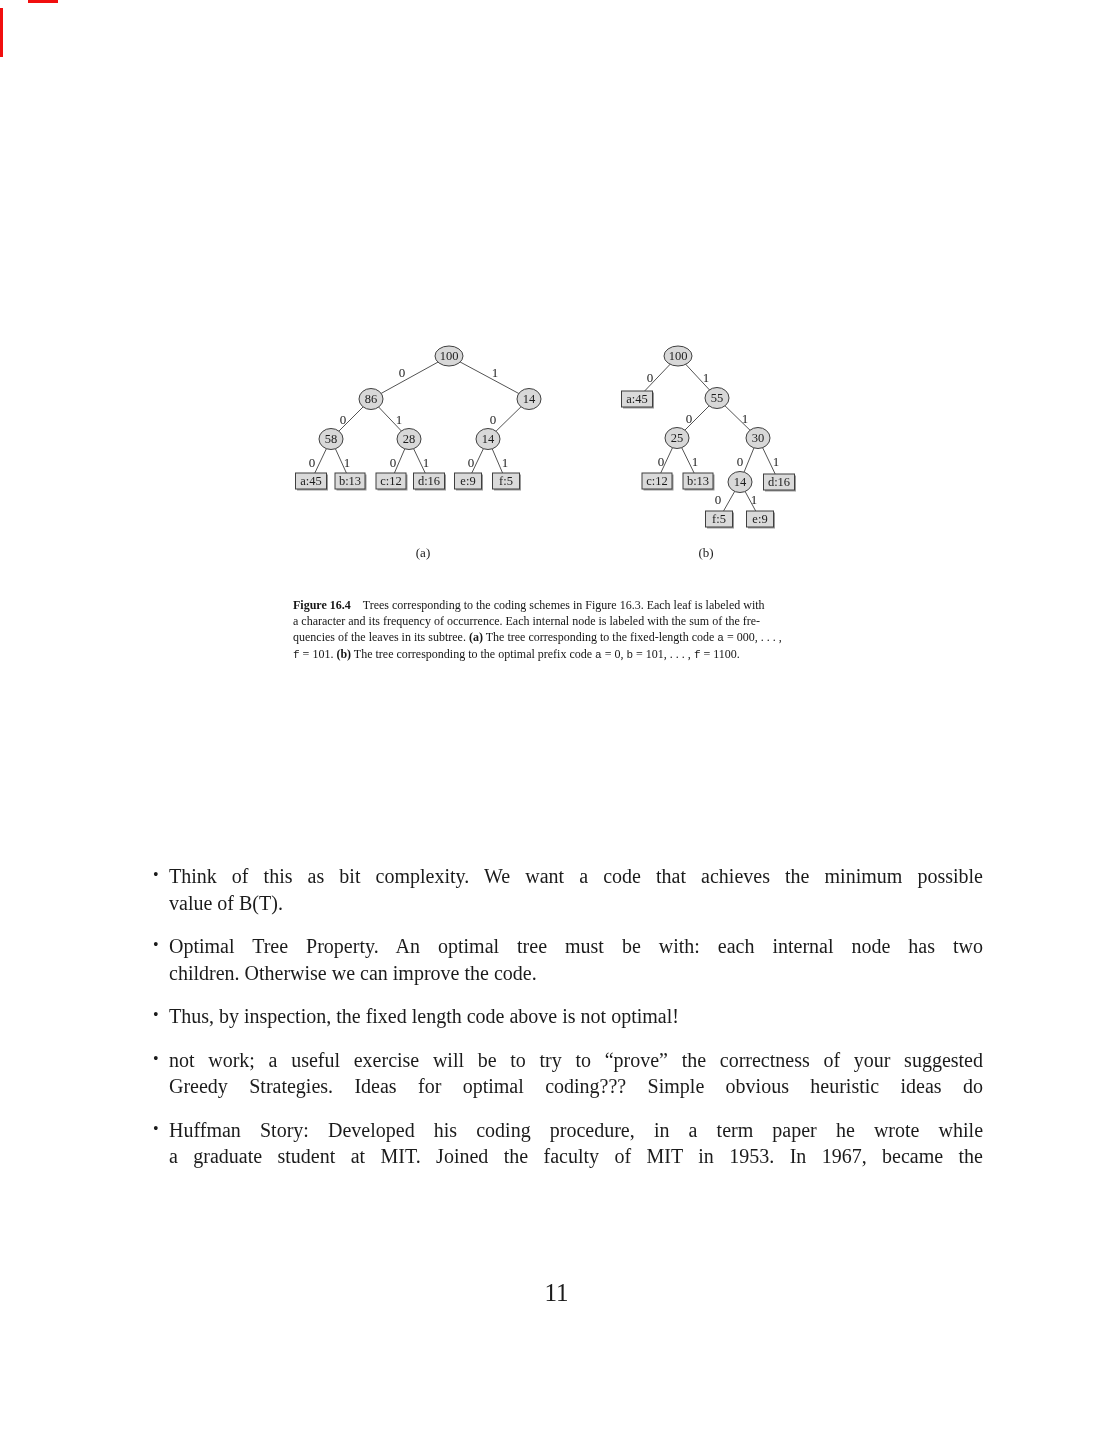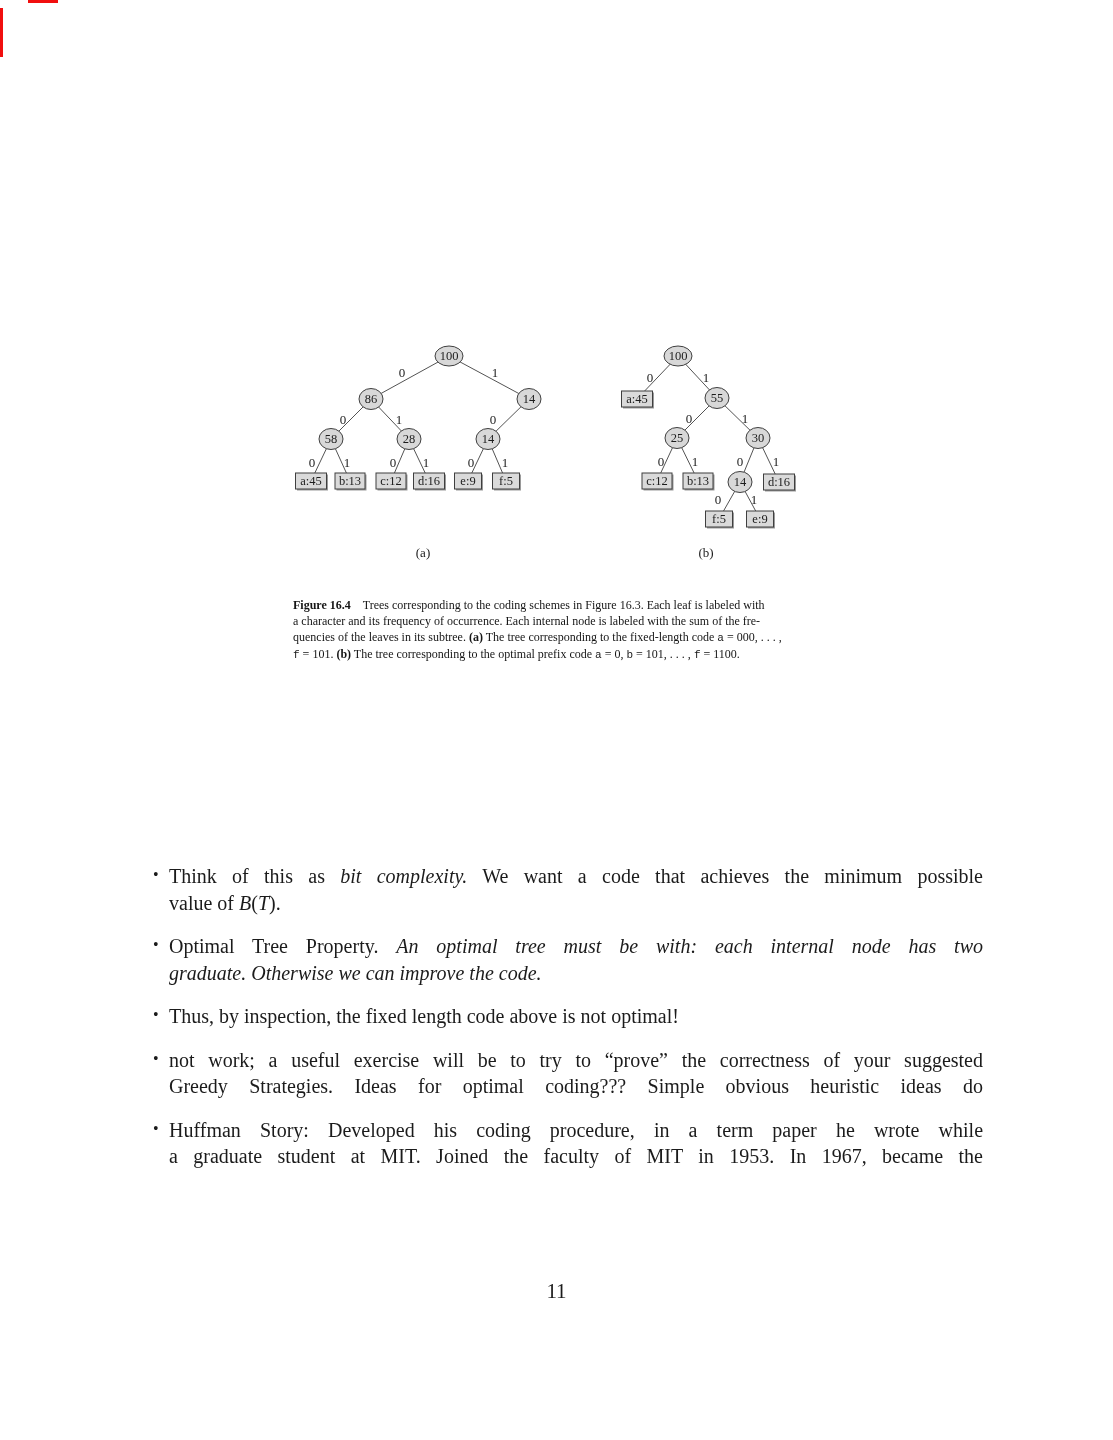--- a/index.html
+++ b/index.html
@@ -14,22 +14,22 @@
            color:#151515;}
   .caption .cap-line{white-space:nowrap;}
   .caption .b{font-weight:bold;margin-top:25px;}
   .caption .m{font-family:"Liberation Mono","DejaVu Sans Mono",monospace;font-size:11px;}
   .bullets{position:absolute;left:169px;top:863px;width:814px;font-size:20px;line-height:26.5px;}
   .bullet-item{position:relative;margin-bottom:17px;}
   .bullet-item .dot{position:absolute;left:-16px;top:-1px;font-size:16px;}
   .line{text-align:justify;text-align-last:left;}
   .line.full{text-align-last:justify;}
   .b{font-weight:normal;}
-  .i{font-style:italic;}
-  .pageno{position:absolute;left:0;top:1279px;width:1113px;text-align:center;font-size:21px;color:#1b1b1b;}
+  .i{}
+  .pageno{position:absolute;left:0;top:1279px;width:1113px;text-align:center;font-size:25px;color:#1b1b1b;}
   text{font-family:"Liberation Serif","DejaVu Serif",serif;}
 </style>
 </head>
 <body>
 
 <div class="page">
   <div class="mark h"></div>
   <div class="mark v"></div>
 
   <div class="figwrap">
@@ -147,21 +147,21 @@
 
   <div id="bullets" class="bullets">
       <div class="bullet-item">
         <span class="dot">•</span>
         <div class="line full"><span>Think of this as </span><span class="i">bit complexity.</span><span> We want a code that achieves the minimum possible</span></div>
         <div class="line"><span>value of </span><span class="i">B</span><span>(</span><span class="i">T</span><span>).</span></div>
       </div>
       <div class="bullet-item">
         <span class="dot">•</span>
         <div class="line full"><span class="b">Optimal Tree Property.</span><span> </span><span class="i">An optimal tree must be with: each internal node has two</span></div>
-        <div class="line"><span class="i">graduate. Otherwise we can improve the code.</span></div>
+        <div class="line"><span class="i">children. Otherwise we can improve the code.</span></div>
       </div>
       <div class="bullet-item">
         <span class="dot">•</span>
         <div class="line"><span>Thus, by inspection, the fixed length code above is not optimal!</span></div>
       </div>
       <div class="bullet-item">
         <span class="dot">•</span>
         <div class="line full"><span>not work; a useful exercise will be to try to “prove” the correctness of your suggested</span></div>
         <div class="line full"><span class="b">Greedy Strategies.</span><span> Ideas for optimal coding??? Simple obvious heuristic ideas do</span></div>
       </div>

